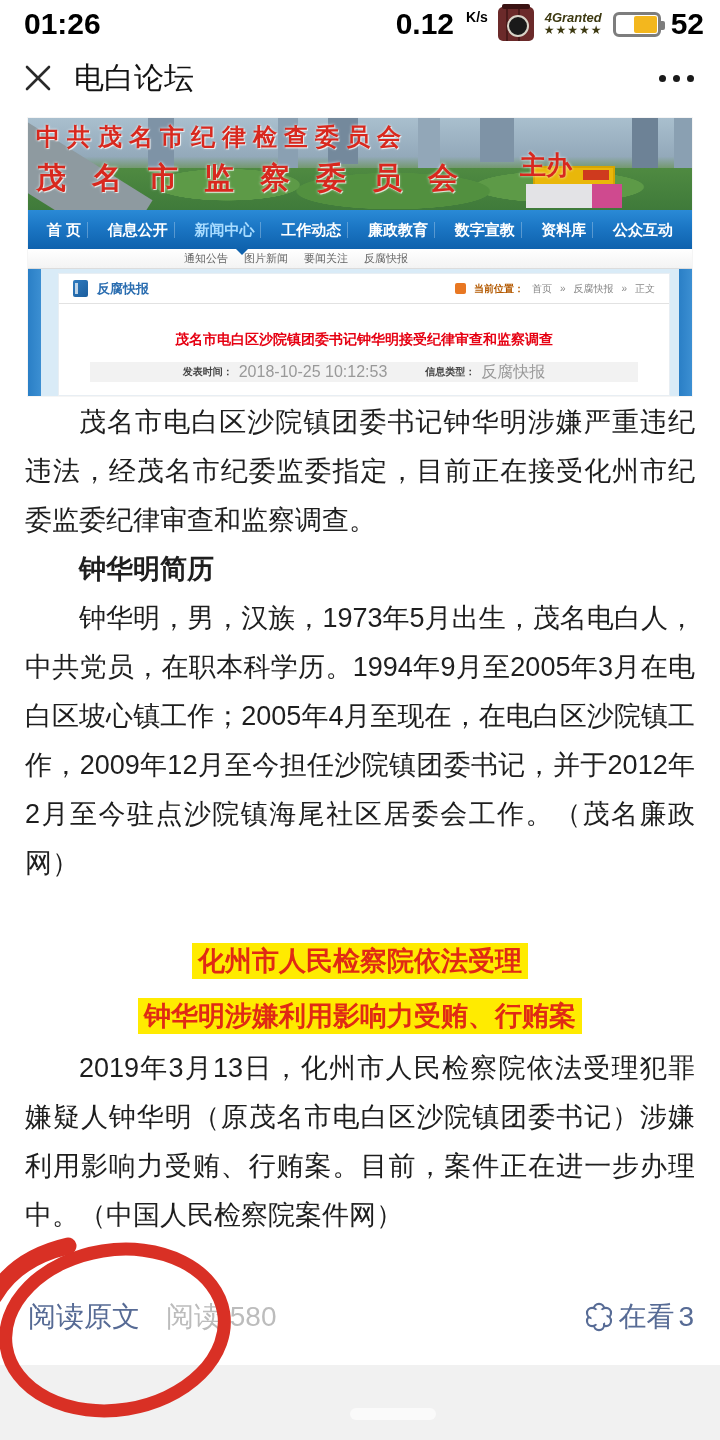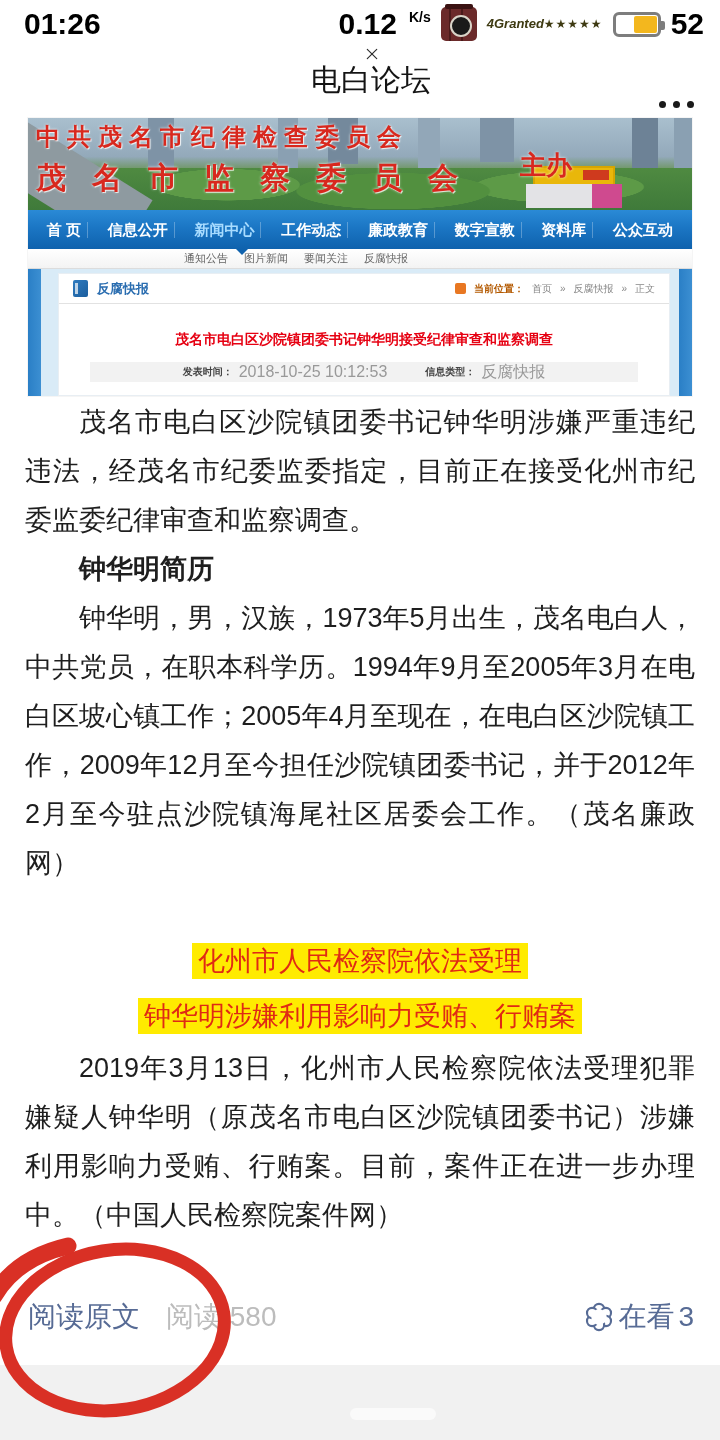--- a/index.html
+++ b/index.html
@@ -13,31 +13,31 @@
   .sb-right { margin-left:auto; margin-right:16px; display:flex; align-items:center; gap:10px; }
   .net-val { font-size:30px; font-weight:bold; color:#000; }
   .net-unit { font-size:14px; font-weight:bold; color:#000; line-height:13px; display:inline-block;
     transform:translateY(-7px); margin-left:2px; }
   .dyn-icon { width:36px; height:34px; background:#5e2323; border-radius:5px; position:relative;
     background-image:linear-gradient(90deg,#6b2a2a 0 8px,#4a1a1a 8px 10px,#6b2a2a 10px 20px,#4a1a1a 20px 22px,#6b2a2a 22px 36px); }
   .dyn-icon::before { content:""; position:absolute; left:9px; top:8px; width:18px; height:18px;
     background:#1a1a1a; border:2px solid #d9d4c8; border-radius:50%; }
   .dyn-icon::after { content:""; position:absolute; left:4px; top:-3px; width:28px; height:5px;
     background:#3a1212; border-radius:2px; }
-  .granted-icon { display:flex; flex-direction:row; align-items:center; line-height:12px; color:#3e3a12; }
+  .granted-icon { display:flex; flex-direction:column; align-items:center; line-height:12px; color:#3e3a12; }
   .granted-word { font-size:13px; font-weight:bold; font-style:italic; letter-spacing:0; }
   .granted-stars { font-size:12px; letter-spacing:1px; }
   .battery { width:48px; height:25px; border:3px solid #7d7d7d; border-radius:6px; position:relative; background:#fff; }
   .battery::after { content:""; position:absolute; right:-7px; top:6px; width:4px; height:9px; background:#7d7d7d; border-radius:0 2px 2px 0; }
   .battery-fill { position:absolute; right:1px; top:1px; bottom:1px; width:55%; background:#f3b71e; border-radius:2px; }
   .sb-batt-num { font-size:30px; font-weight:bold; color:#000; }
 
   
   #app-header { position:absolute; left:0; top:48px; width:720px; height:60px; background:#fff;
-    display:flex; align-items:center;flex-direction:column; }
+    display:flex; align-items:center; }
   .close-x { width:28px; height:28px; margin-left:24px; }
   .hdr-title { font-size:30px; color:#141414; margin-left:22px; }
   .more-dots { margin-left:auto; margin-right:26px; display:flex; gap:7px; }
   .more-dots i { width:7px; height:7px; border-radius:50%; background:#1a1a1a; display:block; }
 
   
   #site-shot { position:absolute; left:28px; top:118px; width:664px; height:278px; overflow:hidden;
     box-shadow:0 0 0 1px rgba(0,0,0,0.04); }
   
   .site-banner { position:relative; width:664px; height:92px; overflow:hidden;
@@ -95,21 +95,21 @@
   .meta-label { font-size:10px; font-weight:bold; color:#444; }
   .meta-value { font-size:16px; color:#999; }
   .meta-gap { width:26px; }
 
   
   #article { position:absolute; left:25px; top:398px; width:670px; font-size:27px; line-height:49px;
     color:#1e1e1e; text-align:justify; }
   #article p { text-indent:2em; }
   #article p.bold { font-weight:bold; }
   .highlight-block { margin-top:46px; text-align:center; text-indent:0 !important; line-height:55px; }
-  .hl { background:#ffeb00; color:#e02a14; font-weight:normal; font-size:27px; padding:3px 6px; }
+  .hl { background:#ffeb00; color:#e02a14; font-weight:bold; font-size:27px; padding:3px 6px; }
 
   
   #footer-bar { position:absolute; left:0; top:1268px; width:720px; height:97px; background:#fff;
     display:flex; align-items:center; }
   .read-original { font-size:28px; color:#576b95; margin-left:28px; }
   .read-count { font-size:28px; color:#bcbcbc; margin-left:26px; }
   .wow-group { margin-left:auto; margin-right:26px; display:flex; align-items:center; gap:4px; color:#576b95; font-size:28px; }
 
   #footer-grey { position:absolute; left:0; top:1365px; width:720px; height:75px; background:#f1f1f1; }
   .footer-pill { position:absolute; left:350px; top:43px; width:86px; height:12px; background:#fafafa; border-radius:6px; }

